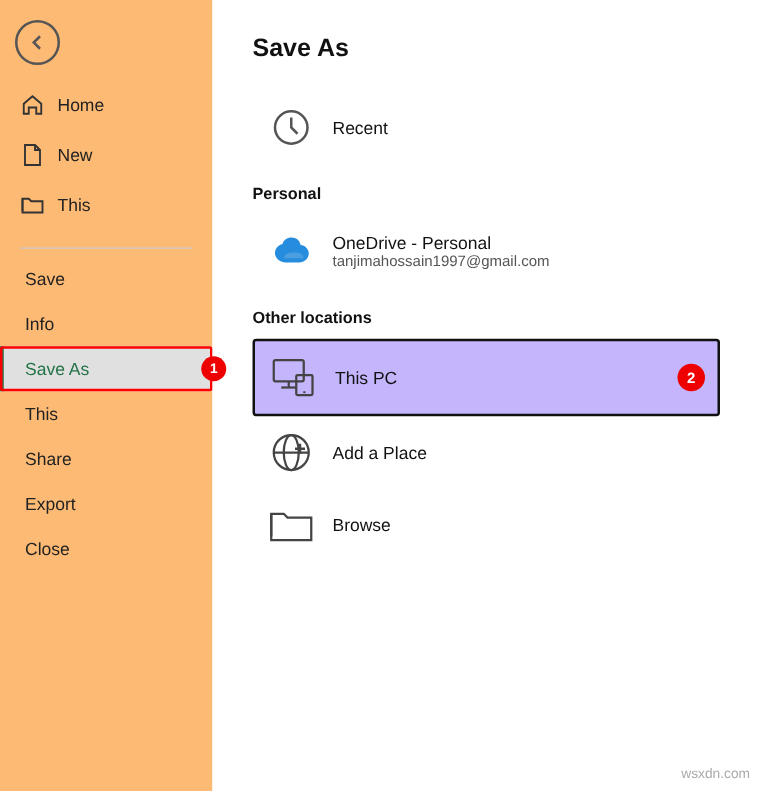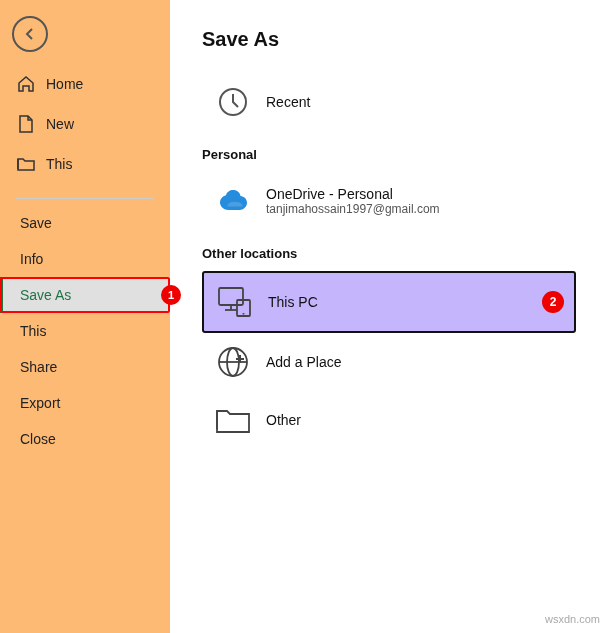--- a/index.html
+++ b/index.html
@@ -329,19 +329,19 @@
     </div>
 
     <div class="save-option">
       <div class="save-option-icon">
         <svg width="36" height="30" viewBox="0 0 36 30" fill="none" stroke="#444" stroke-width="1.8">
           <path d="M2 6h10l3 3h19v18H2z"></path>
           <path d="M2 6v18"></path>
         </svg>
       </div>
       <div class="save-option-text">
-        <span class="save-option-title">Other</span>
+        <span class="save-option-title">Browse</span>
       </div>
     </div>
   </div>
 
   <div class="watermark">wsxdn.com</div>
 </div>
 
 </body></html>

